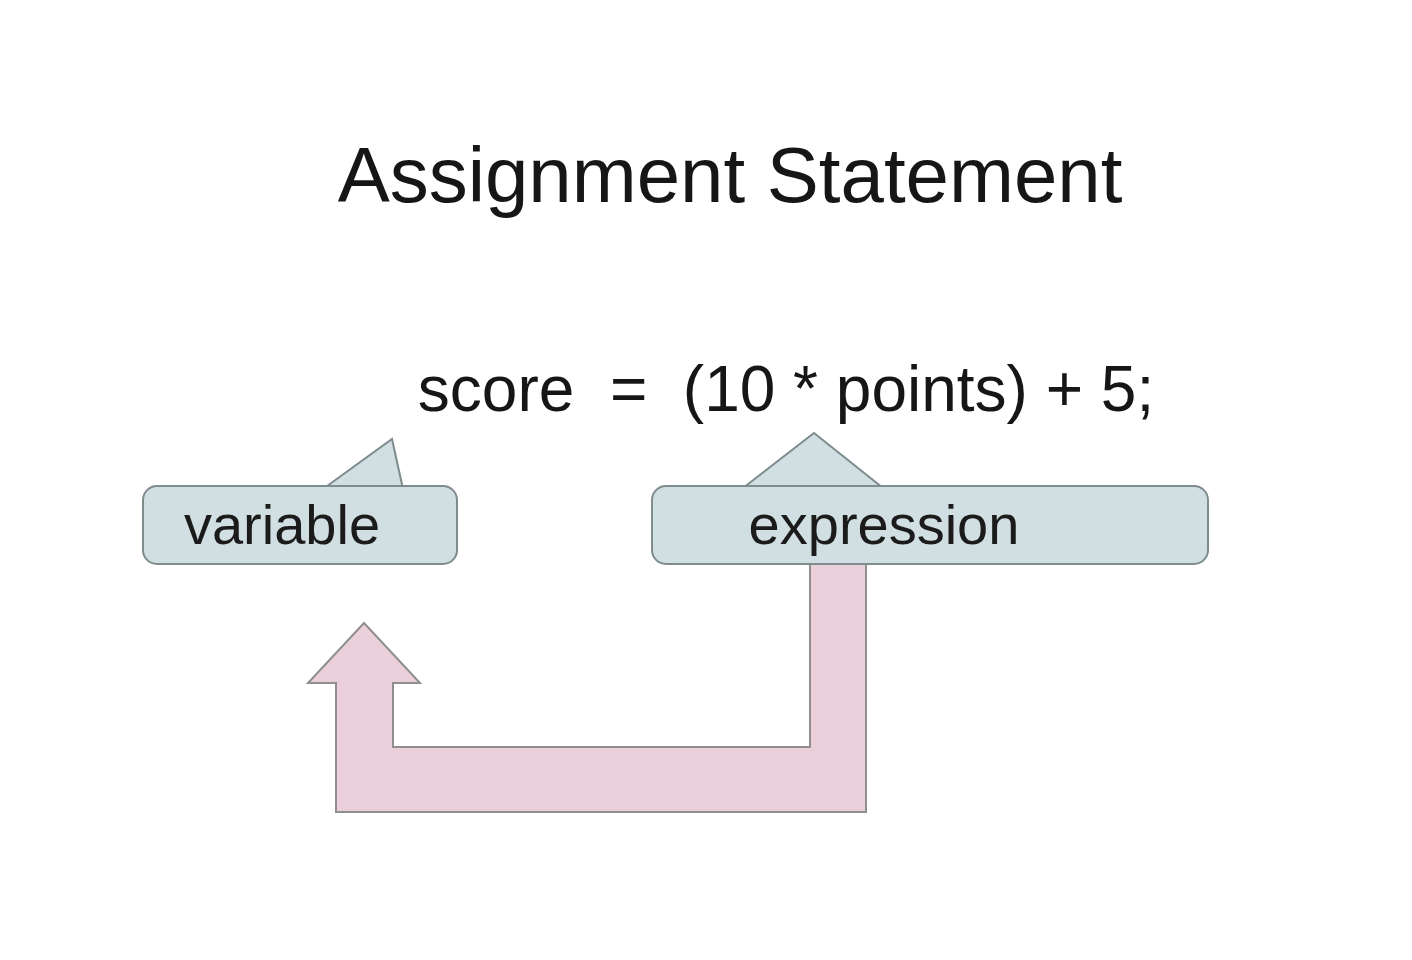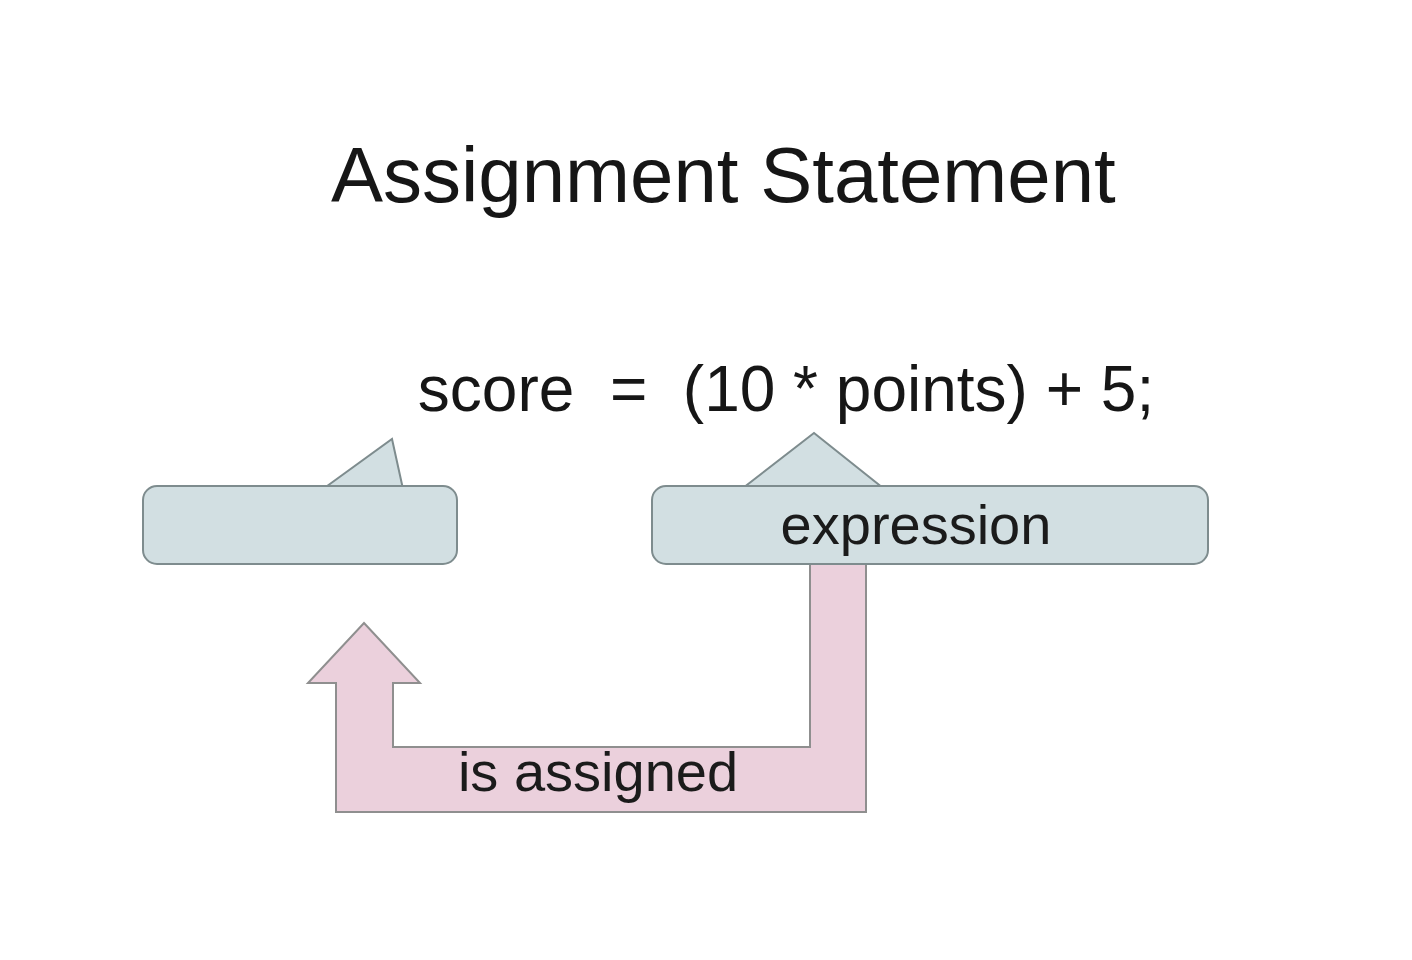--- a/index.html
+++ b/index.html
@@ -15,41 +15,41 @@
   .shapes-layer {
     position: absolute;
     left: 0; top: 0;
     width: 1412px; height: 960px;
   }
   .shape { stroke-width: 2px; }
   .txt { position: absolute; white-space: pre; }
   .slide-title {
     left: 331px; top: 135px; width: 798px;
     font-size: 78px; line-height: 1.05;
-    text-align: left;
+    text-align: center;
     color: #161616;
   }
   .code-statement {
     left: 330px; top: 330px; width: 912px;
     font-size: 64px; line-height: 1.05;
     text-align: center;
     color: #161616;
     margin-top: 26px;
   }
   .callout-label {
     display: flex; align-items: center; justify-content: center;
     font-size: 56px; line-height: 1;
     box-sizing: border-box;
   }
   .variable-label {
     left: 143px; top: 486px; width: 314px; height: 78px;
     padding-right: 36px;
   }
   .expression-label {
-    left: 676px; top: 486px; width: 556px; height: 78px;
+    left: 644px; top: 486px; width: 556px; height: 78px;
     padding-right: 76px;
   }
   .assigned-label {
     left: 398px; top: 741px; width: 400px; height: 62px;
     display: flex; align-items: center; justify-content: center;
     font-size: 56px; line-height: 1;
   }
 </style>
 </head>
 <body>
@@ -66,18 +66,18 @@
 
     <rect class="shape" x="143" y="486" width="314" height="78" rx="14" ry="14" fill="#d2dfe2" stroke="#7e8c8e"></rect>
 
     <rect class="shape" x="652" y="486" width="556" height="78" rx="14" ry="14" fill="#d2dfe2" stroke="#7e8c8e"></rect>
   </svg>
 
   <div class="txt slide-title">Assignment Statement</div>
 
   <div class="txt code-statement">score  =  (10 * points) + 5;</div>
 
+  <div class="txt callout-label variable-label">variable</div>
 
   <div class="txt callout-label expression-label">expression</div>
 
-  <div class="txt assigned-label">is assigned</div>
 
 </div>
 
 </body></html>

